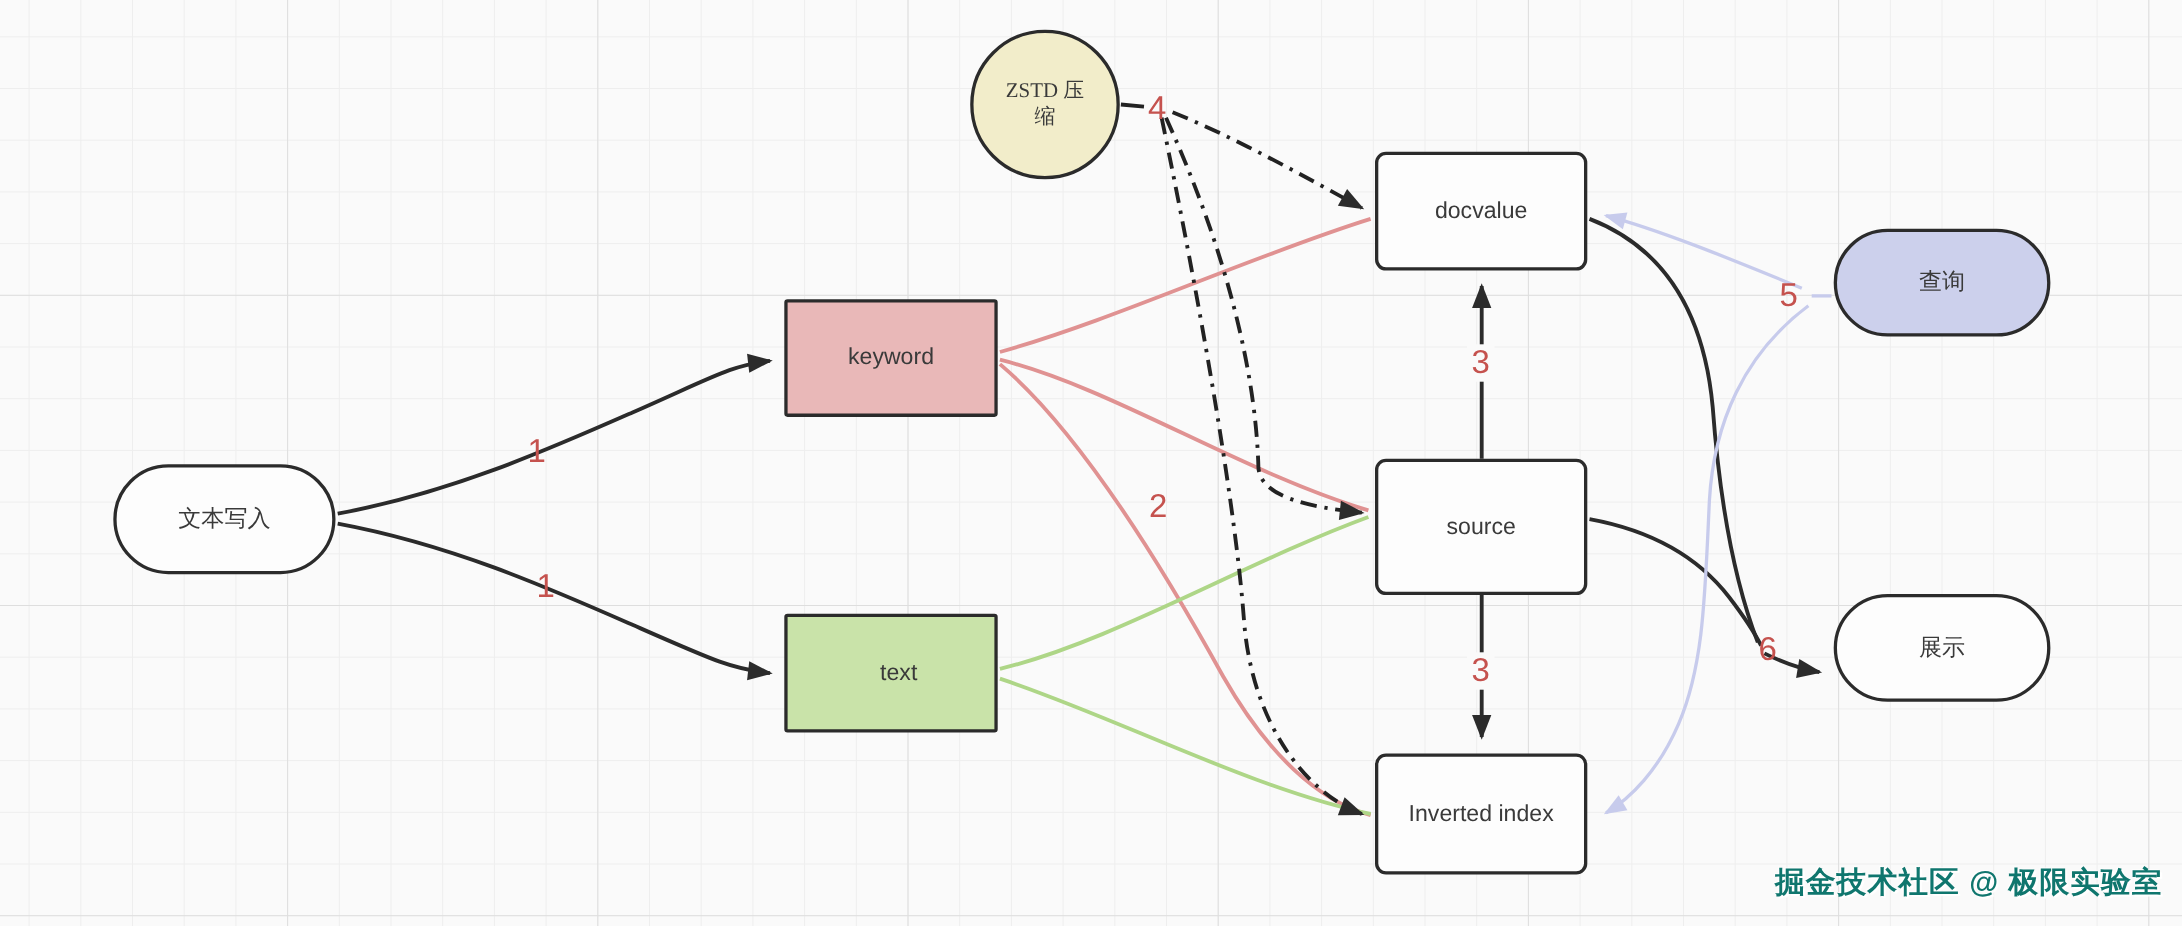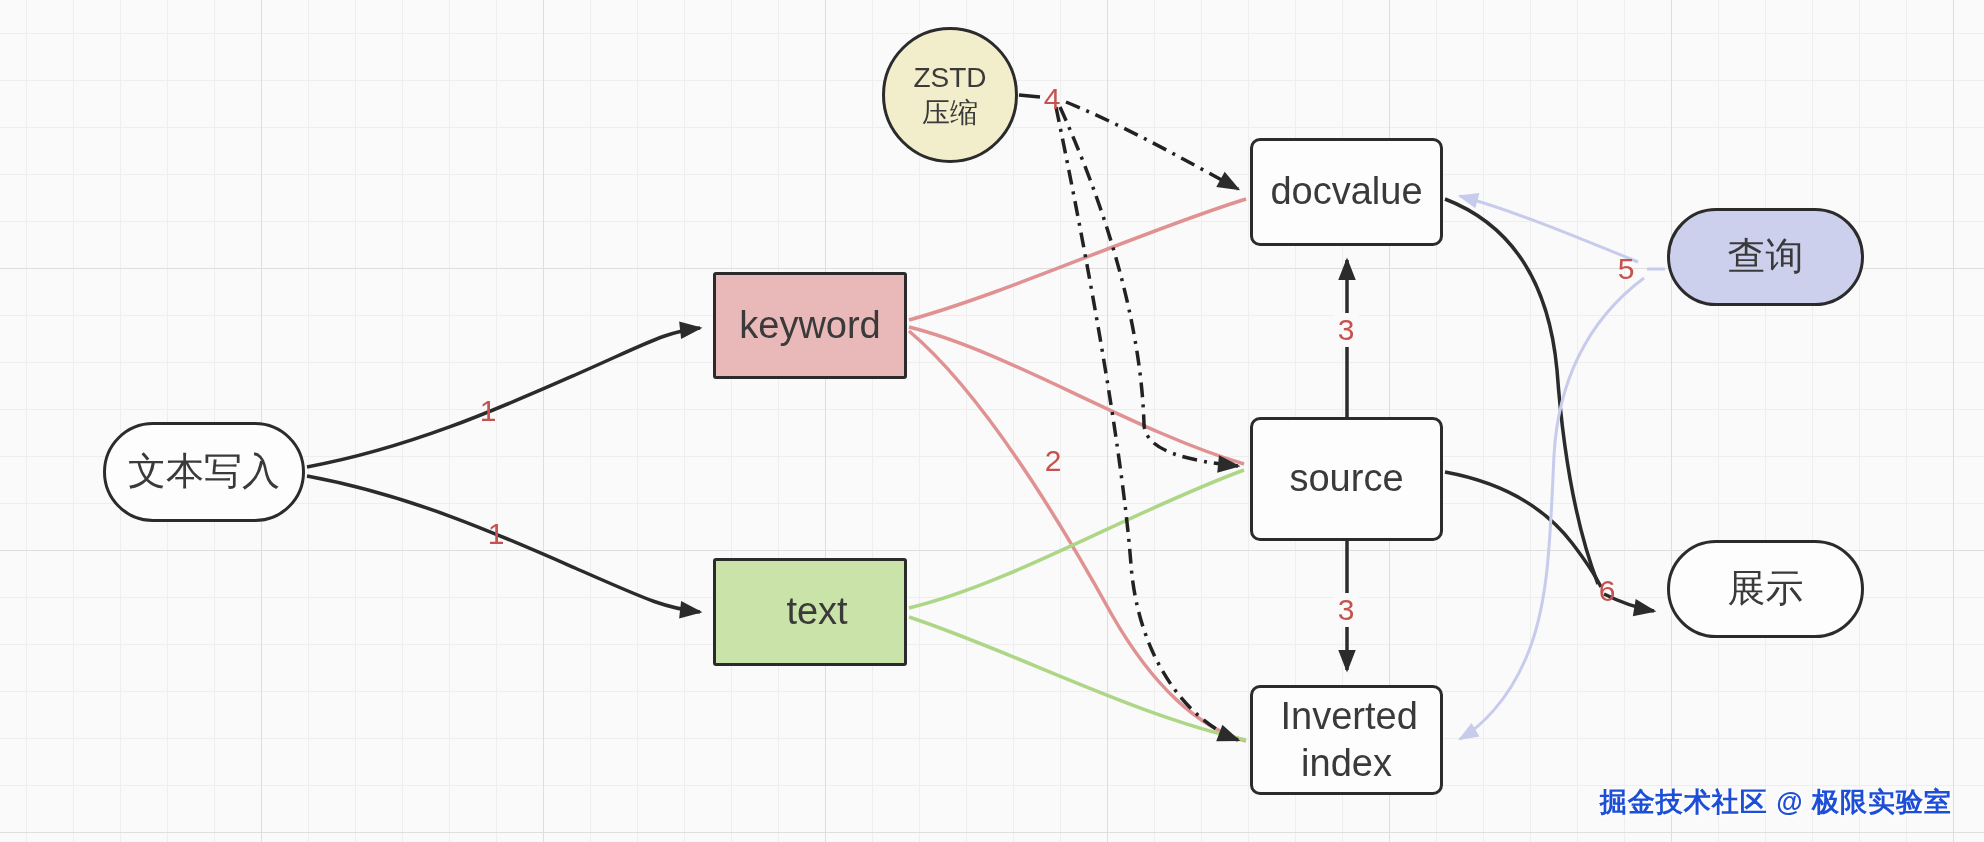--- a/index.html
+++ b/index.html
@@ -12,40 +12,40 @@
       linear-gradient(90deg,#dedede 1px, transparent 1px),
       linear-gradient(#eeeeee 1px, transparent 1px),
       linear-gradient(90deg,#eeeeee 1px, transparent 1px);
     background-size:282px 282px,282px 282px,47px 47px,47px 47px;
     background-position:-24px -14px,-21px -14px,-24px -14px,-21px -14px;
   }
   svg.edges{position:absolute;left:0;top:0;width:1984px;height:842px;}
   .node{
     position:absolute;display:flex;align-items:center;justify-content:center;
     border:3px solid #2b2b2b;background:#fdfdfd;color:#3a3a3a;
-    font-size:38px;box-sizing:border-box;text-align:center;line-height:1.25;
+    font-size:21px;box-sizing:border-box;text-align:center;line-height:1.25;
   }
   .pill{border-radius:52px;}
   .rect{border-radius:3px;justify-content:center;}
   .rounded{border-radius:10px;}
-  .circle{border-radius:50%;font-size:28px;}
+  .circle{border-radius:50%;font-size:19px;font-family:Liberation Serif, serif;}
   .fill-keyword{background:#e9b8b8;}
   .fill-text{background:#c9e3a9;padding-left:14px;}
   .fill-zstd{background:#f2edca;}
   .fill-query{background:#ccd0ec;}
   .narrow{display:inline-block;max-width:132px;}
   .narrow-z{display:inline-block;max-width:84px;}
   .elabel{
     position:absolute;color:#c5524e;font-size:30px;line-height:1;
     transform:translate(-50%,-50%);
   }
   .elabel.bg{background:#fafafa;padding:2px 4px;}
   .watermark{
-    position:absolute;right:32px;top:784px;font-size:27px;font-weight:600;
-    color:#1d4ed8;letter-spacing:1px;
+    position:absolute;right:18px;top:784px;font-size:27px;font-weight:600;
+    color:#0f766e;letter-spacing:1px;
     text-shadow:2px 2px 1px #ffffff,-1px -1px 1px rgba(255,255,255,.85);
   }
 </style>
 </head>
 <body>
 
 <svg class="edges" viewBox="0 0 1984 842" xmlns="http://www.w3.org/2000/svg">
   <defs>
     <marker id="arrow-black" viewBox="0 0 20 16" markerWidth="26" markerHeight="20" refX="17" refY="8" orient="auto" markerUnits="userSpaceOnUse">
       <path d="M1,1 L19,8 L1,15 Z" fill="#2b2b2b"></path>

